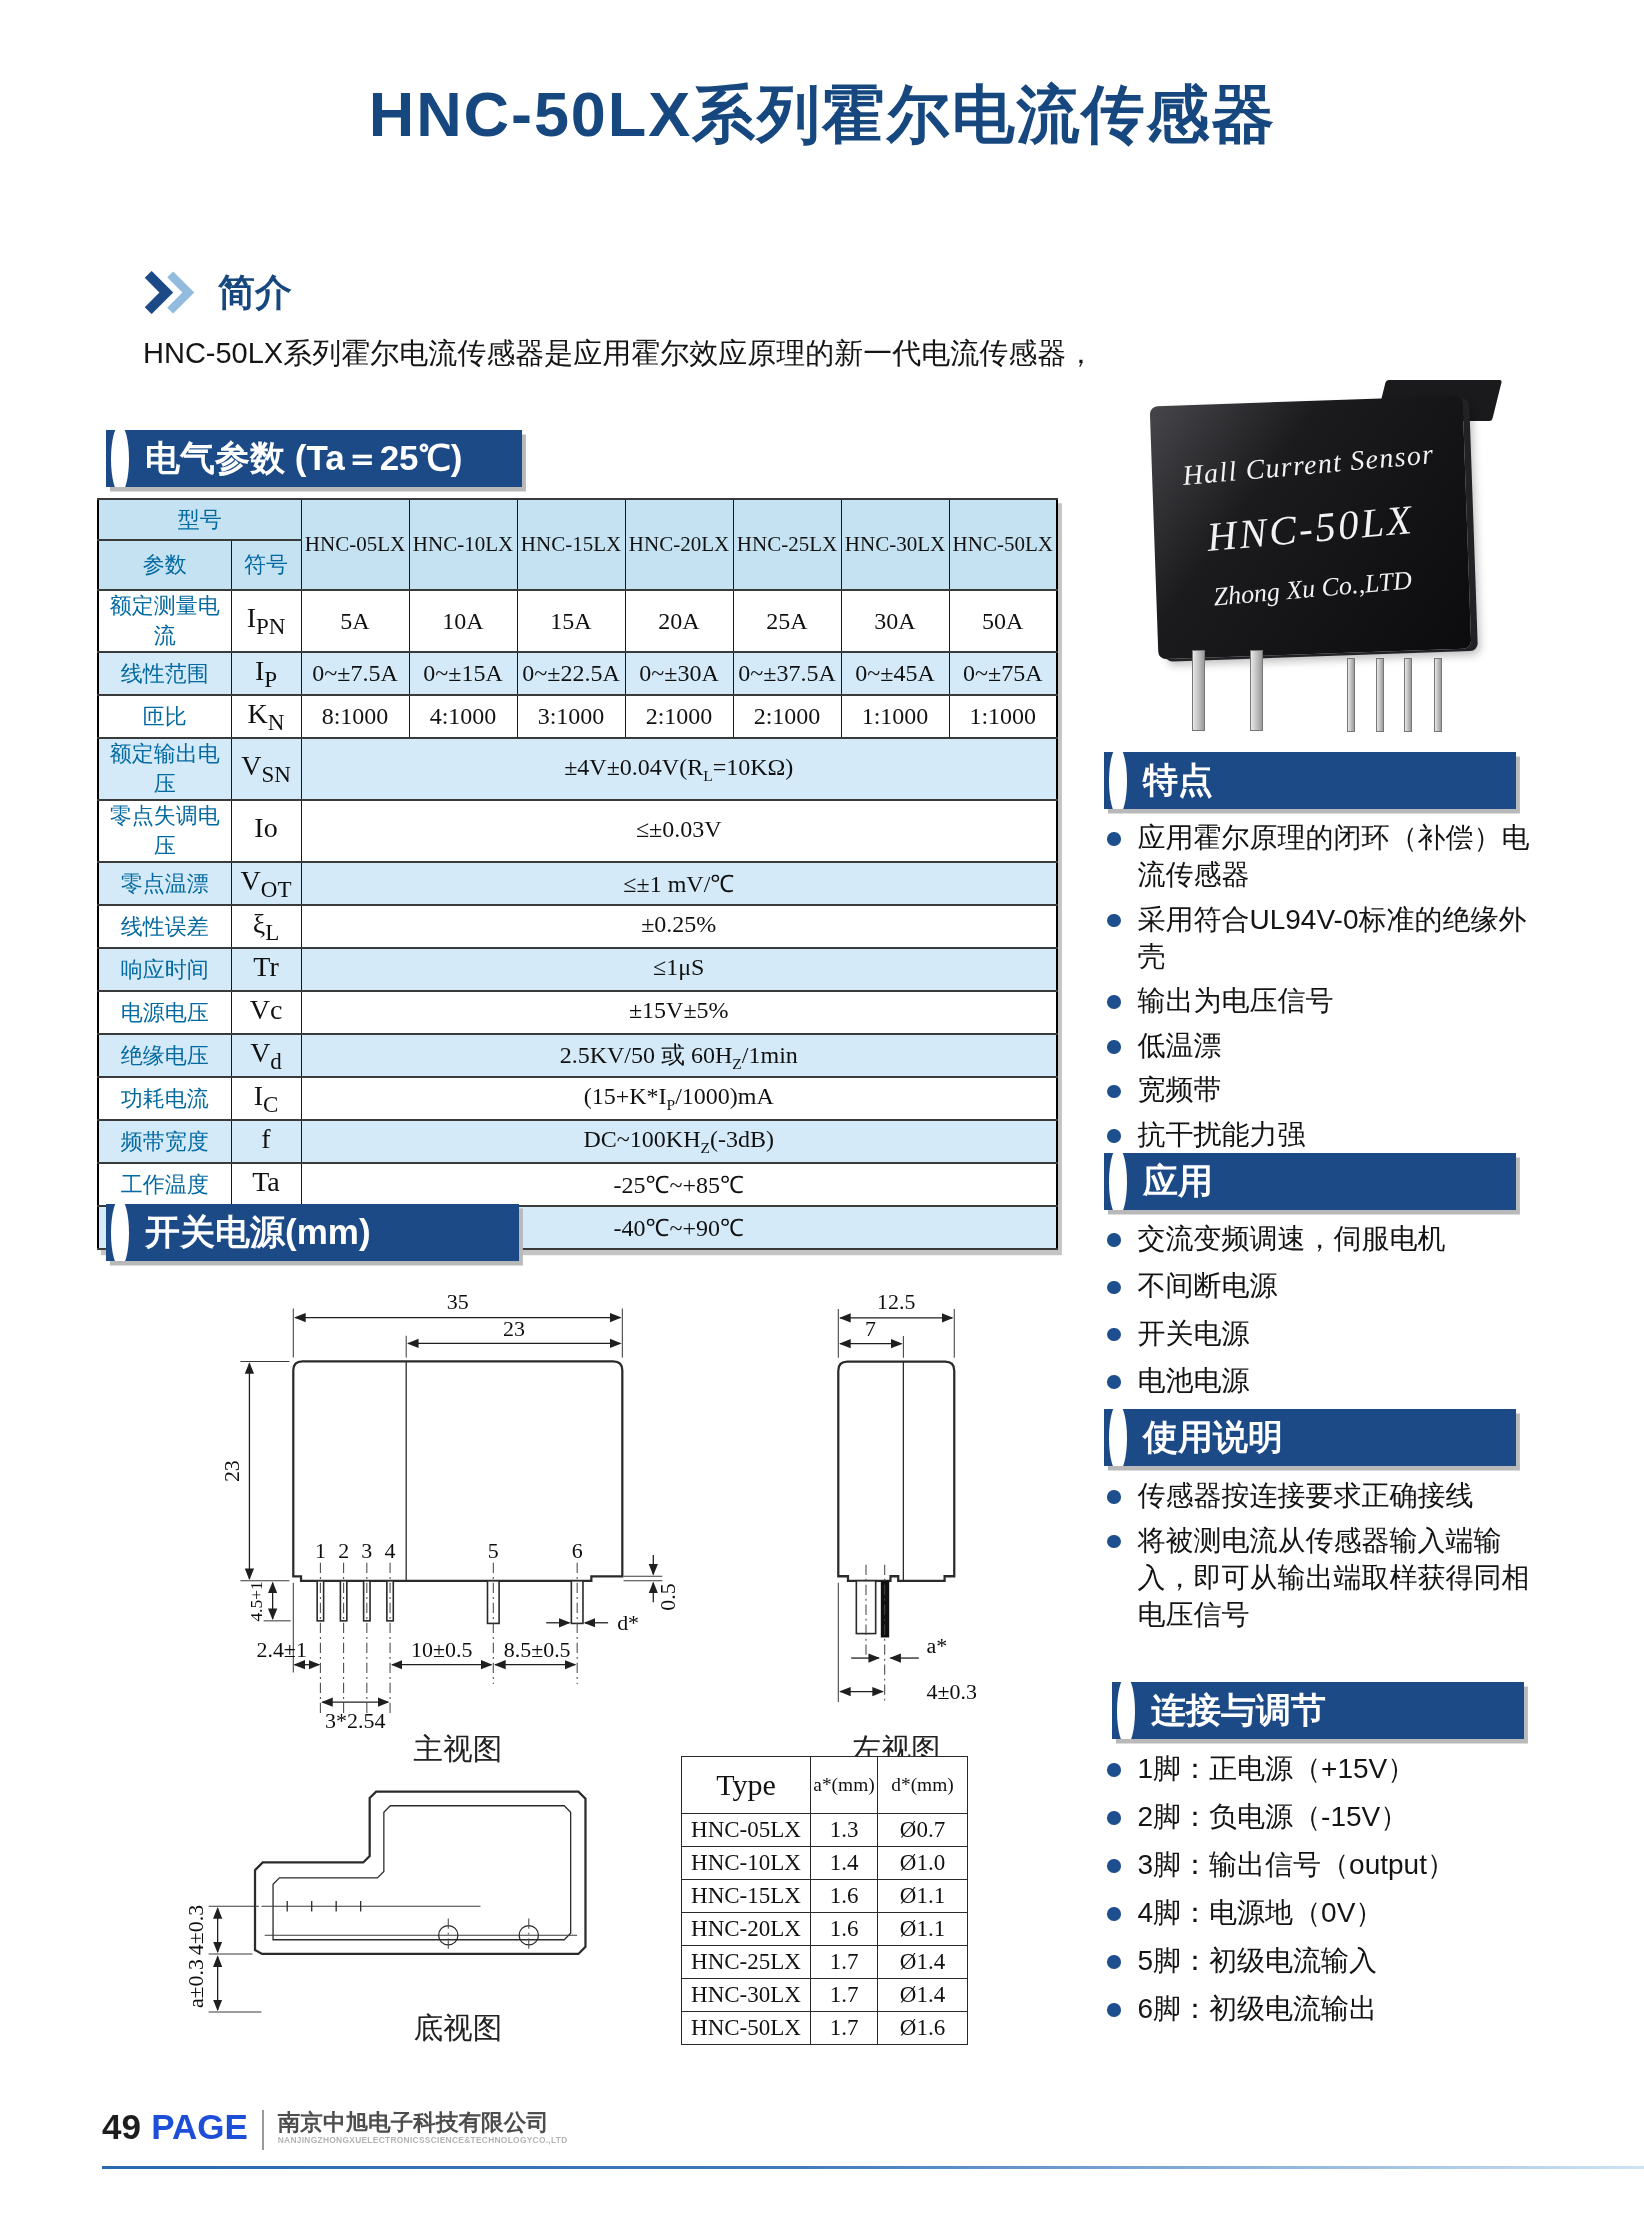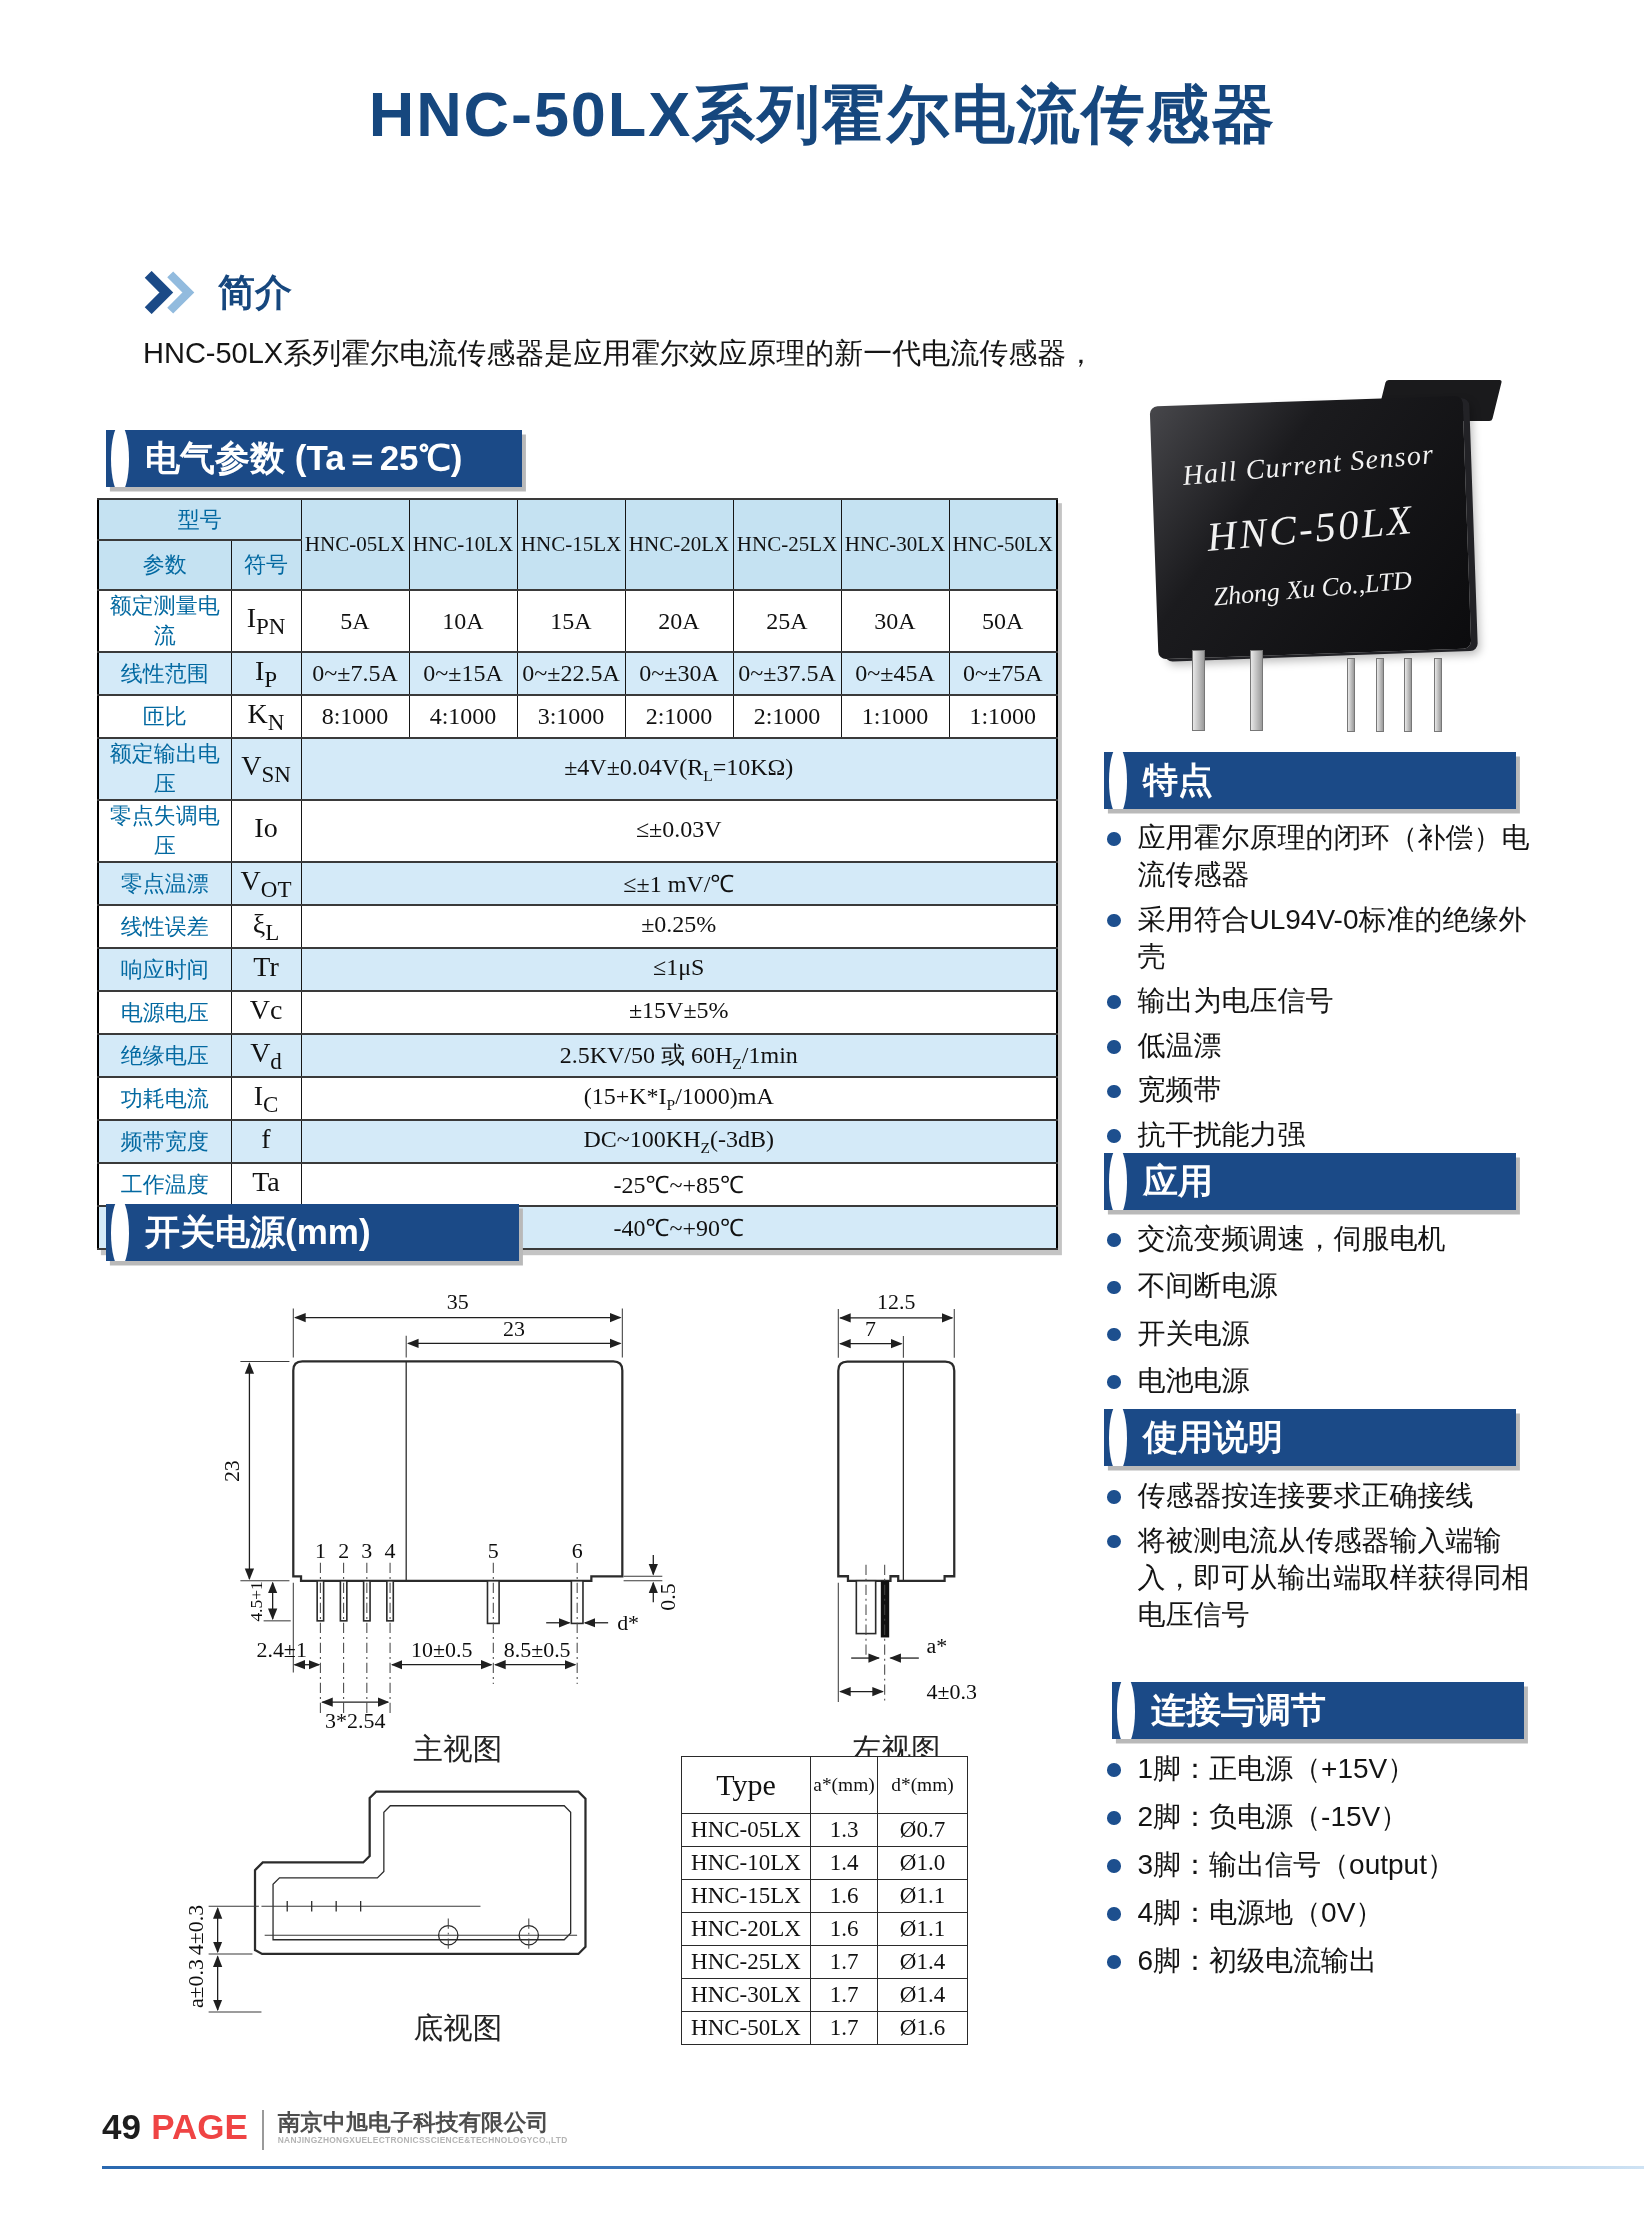--- a/index.html
+++ b/index.html
@@ -98,21 +98,21 @@
     background:#fff; table-layout:fixed; }
   #ttable td { border:1.6px solid #2a2a2a; text-align:center; vertical-align:middle; }
   #ttable .th td { height:54px; }
   #ttable .td7 td { height:30px; font-size:23px; }
   #ttable .tname { font-size:30px; }
   #ttable .tcol { font-size:19.4px; }
 
   
   #footer { left:102px; top:2107px; display:flex; align-items:flex-start; }
   #footer .fnum  { font-size:35px; font-weight:bold; color:#1d1d1d; }
-  #footer .fpage { font-size:35px; font-weight:bold; color:#ef4444; margin-left:10.3px;text-align:center; }
+  #footer .fpage { font-size:35px; font-weight:bold; color:#1d4ed8; margin-left:10.3px;text-align:center; }
   #footer .fdiv  { width:1.9px; height:40px; background:#9a9a9a; margin:2.6px 14px 0 14px; }
   #footer .fco   { font-size:22.6px; color:#4d4d4d; font-weight:bold; line-height:1.1; padding-top:3.9px; }
   #footer .fen   { font-size:8.4px; color:#b4b4b4; letter-spacing:0.3px; }
   #footer-line { left:102px; top:2166px; width:1543px; height:3.2px;
     background:linear-gradient(to right,#2a69b0 0%,#4079bc 45%,#cfe3f4 100%); }
 </style>
 </head>
 <body>
 
 <div class="abs" id="doc-title">HNC-50LX系列霍尔电流传感器</div>
@@ -354,20 +354,24 @@
   <div class="bullet">
       <span class="dot"></span>
       <span class="btext">3脚：输出信号（output）</span>
     </div>
   <div class="bullet">
       <span class="dot"></span>
       <span class="btext">4脚：电源地（0V）</span>
     </div>
   <div class="bullet">
       <span class="dot"></span>
+      <span class="btext">5脚：初级电流输入</span>
+    </div>
+  <div class="bullet">
+      <span class="dot"></span>
       <span class="btext">6脚：初级电流输出</span>
     </div>
 </div>
 
 <div class="bar" id="bar-dims">
   <span>开关电源(mm)</span>
 </div>
 
 <svg id="svg-front" width="600" height="510" viewBox="0 0 930 790">
   <defs>

